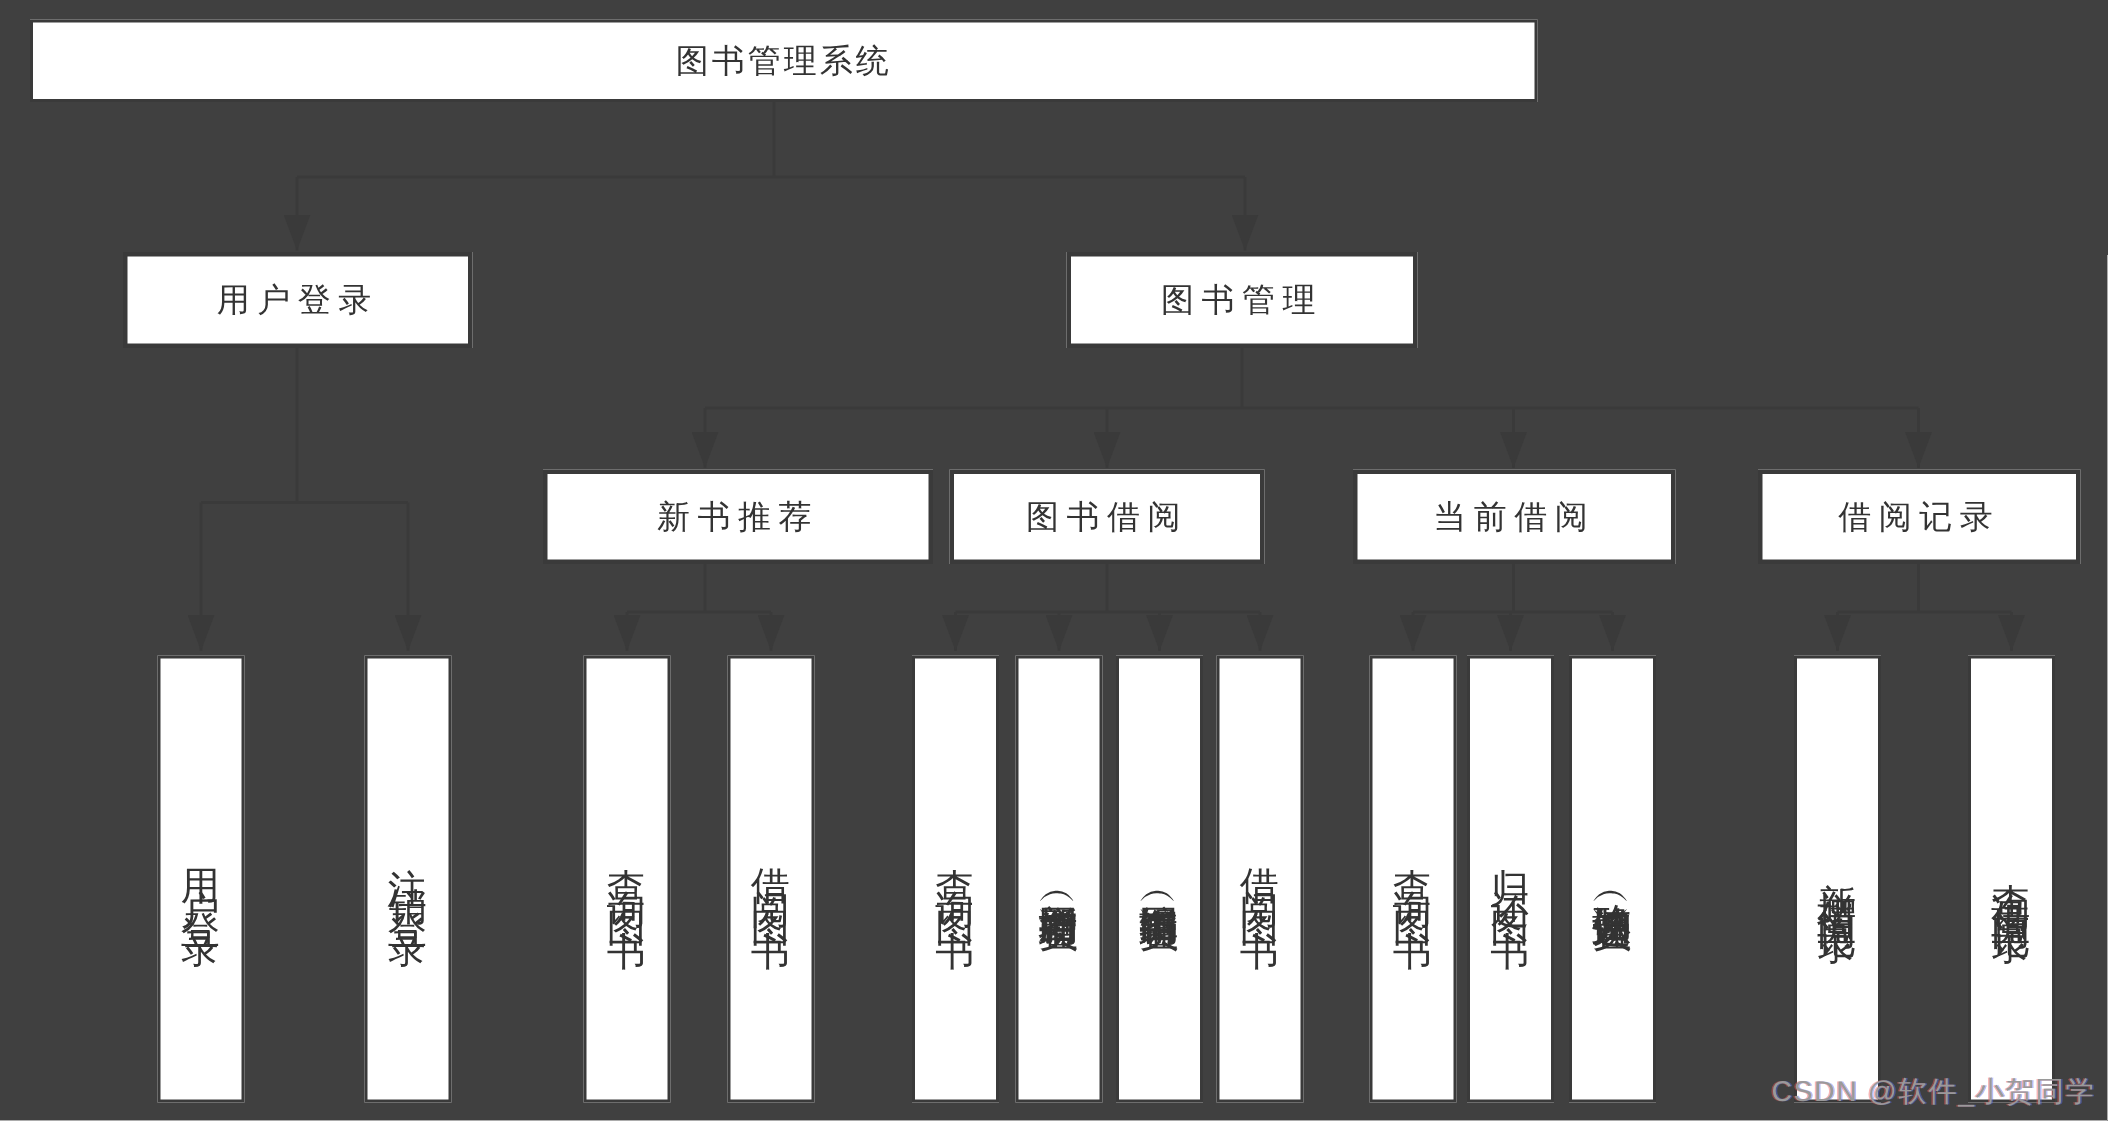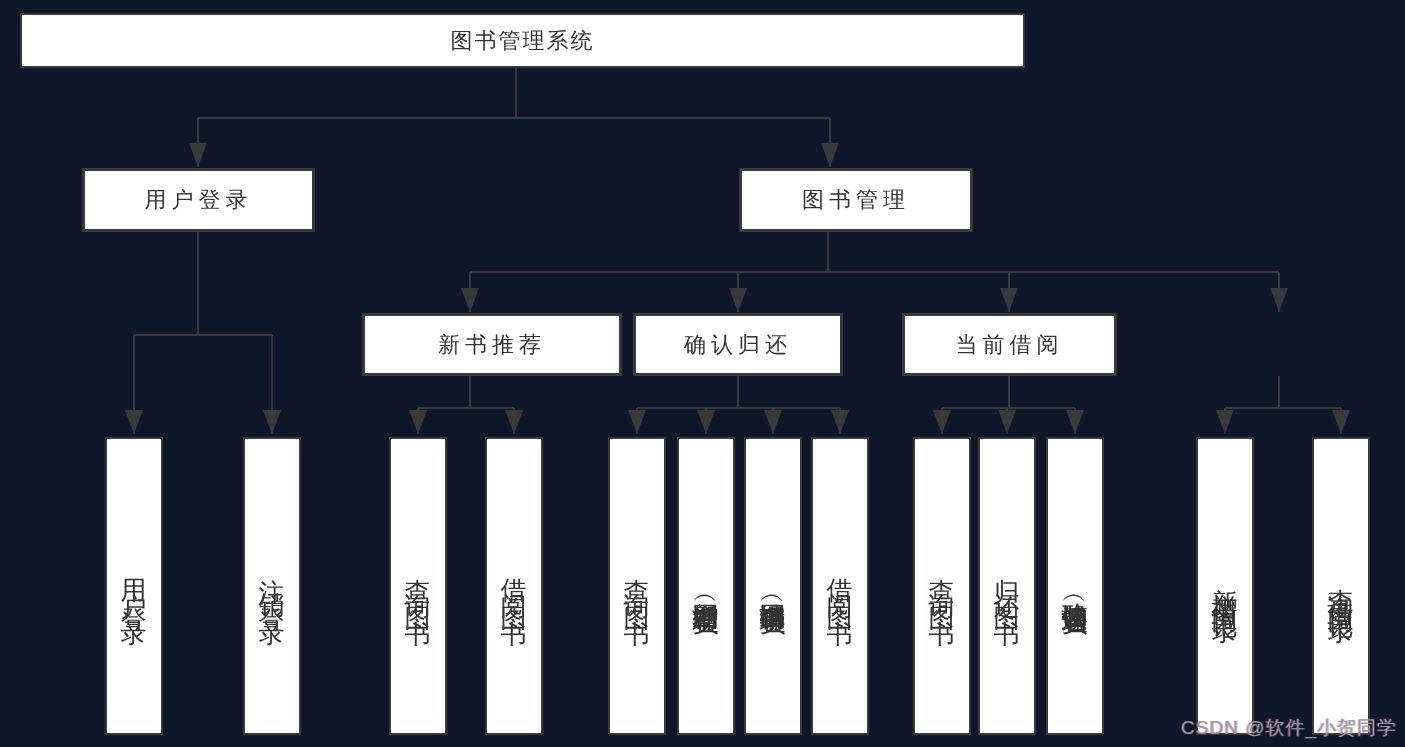--- a/index.html
+++ b/index.html
@@ -1,20 +1,20 @@
 <!DOCTYPE html>
 <html><head>
 <meta charset="utf-8">
 <style>
   html, body { margin: 0; padding: 0; background: #ffffff; }
   .stage {
     position: relative;
     width: 1405px;
     height: 747px;
-    background: #0f172a;
+    background: #404040;
     font-family: "Liberation Sans", sans-serif;
     color: #333333;
     overflow: hidden;
   }
   .connectors {
     position: absolute;
     left: 0; top: 0;
     width: 1405px; height: 747px;
     pointer-events: none;
   }
@@ -119,32 +119,35 @@
     </g>
   </svg>
 
   <div class="node" style="left:20px; top:13px; width:1005px; height:55px;">
     <span>图书管理系统</span>
   </div>
 
   <div class="node node--mid" style="left:82px; top:168px; width:233px; height:64px;">
     <span>用户登录</span>
   </div>
-  <div class="node node--mid" style="left:711px; top:168px; width:234px; height:64px;margin-left:28px;">
+  <div class="node node--mid" style="left:711px; top:168px; width:234px; height:64px;">
     <span>图书管理</span>
   </div>
 
   <div class="node node--mid" style="left:362px; top:313px; width:260px; height:63px;">
     <span>新书推荐</span>
   </div>
   <div class="node node--mid" style="left:633px; top:313px; width:210px; height:63px;">
-    <span>确认归还</span>
+    <span>图书借阅</span>
   </div>
   <div class="node node--mid" style="left:902px; top:313px; width:215px; height:63px;font-family:Liberation Serif, serif;">
     <span>当前借阅</span>
+  </div>
+  <div class="node node--mid" style="left:1172px; top:313px; width:215px; height:63px;">
+    <span>借阅记录</span>
   </div>
 
   <div class="leaf" style="left:105px;">
     <span class="vtext ls-wide">用户登录</span>
   </div>
   <div class="leaf" style="left:243px;">
     <span class="vtext ls-wide">注销登录</span>
   </div>
   <div class="leaf" style="left:389px;">
     <span class="vtext ls-wide">查询图书</span>

